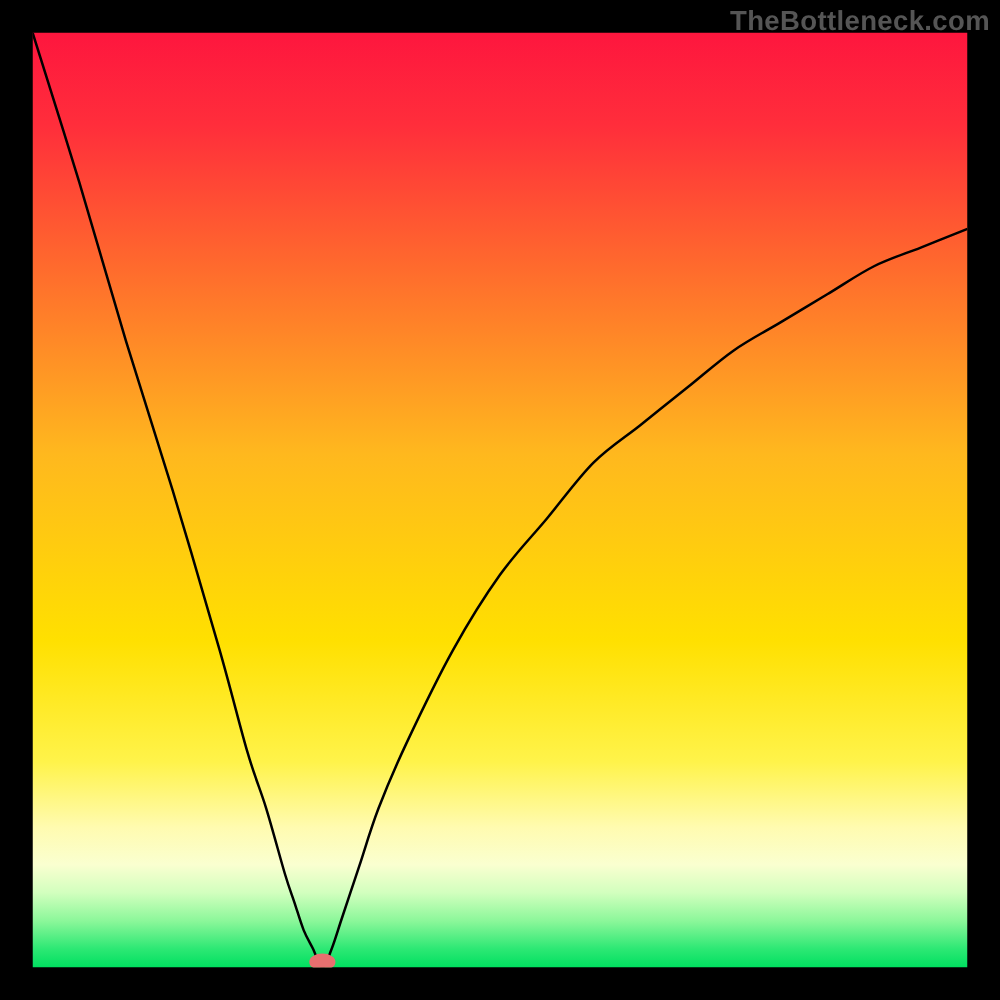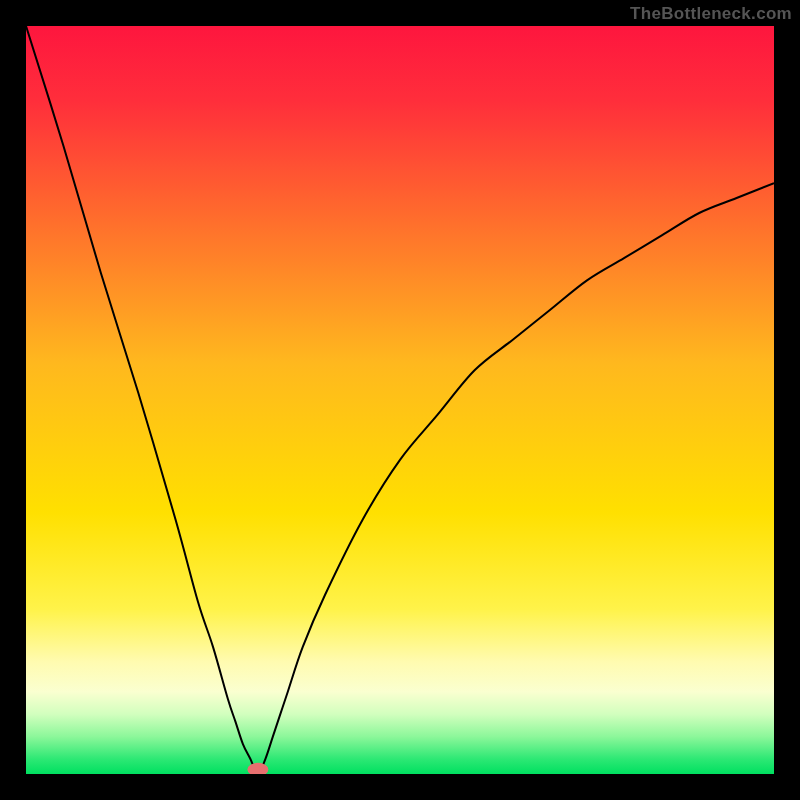--- a/index.html
+++ b/index.html
@@ -15,21 +15,21 @@
     position: relative;
     width: 800px;
     height: 800px;
     background: #000;
   }
   .attribution {
     position: absolute;
     top: 4px;
     right: 8px;
     color: #555;
-    font-size: 17px;
+    font-size: 22px;
     font-weight: 600;
     letter-spacing: 0.3px;
     z-index: 10;
   }
   .plot-wrap {
     position: absolute;
     left: 26px;
     top: 26px;
     width: 748px;
     height: 748px;

